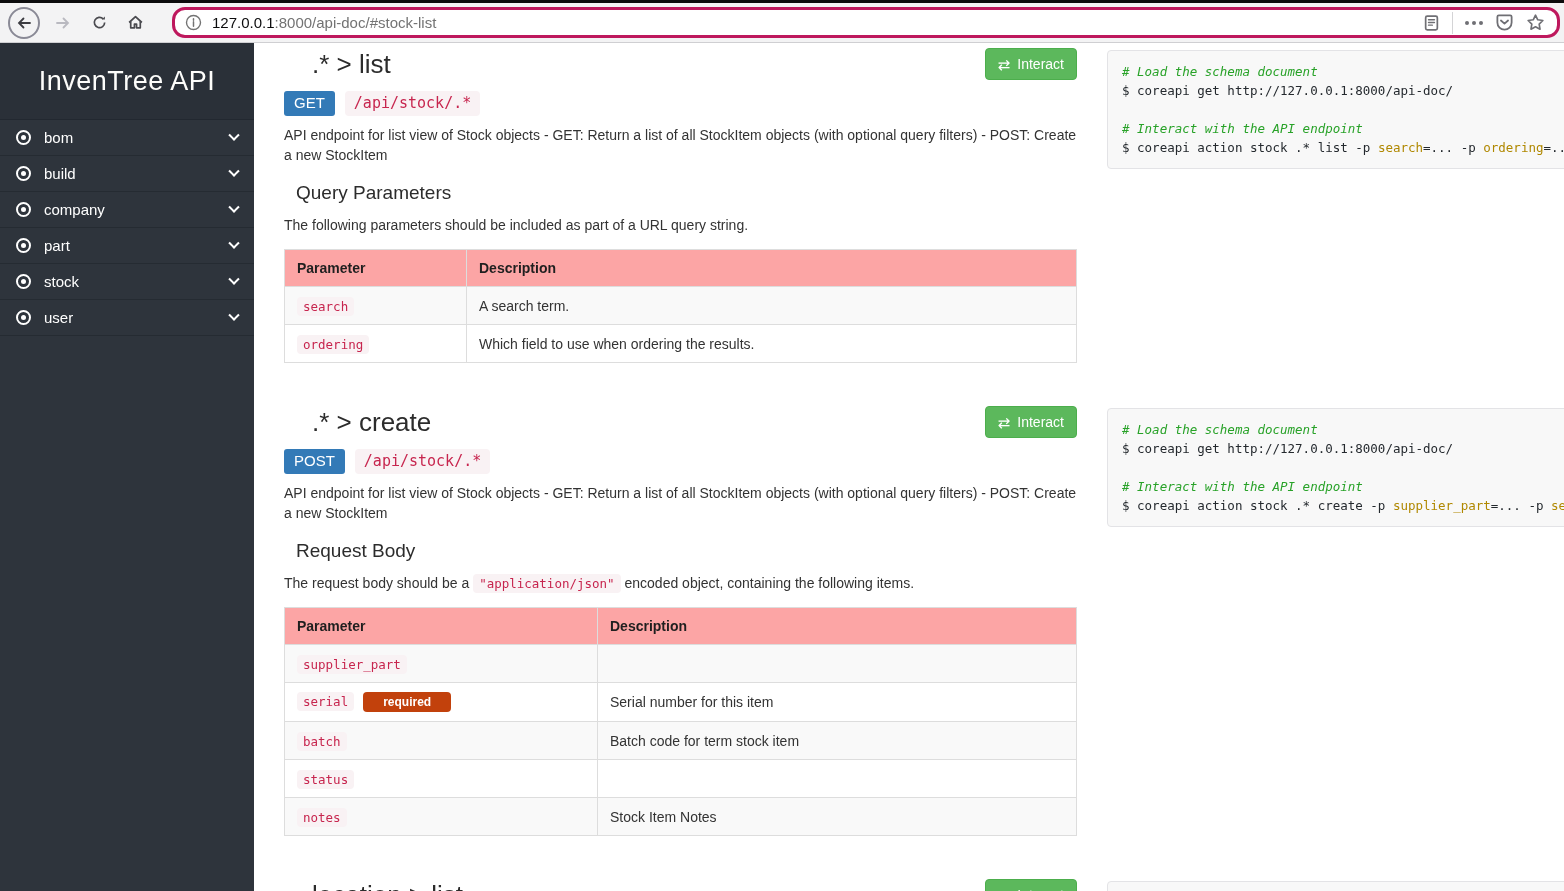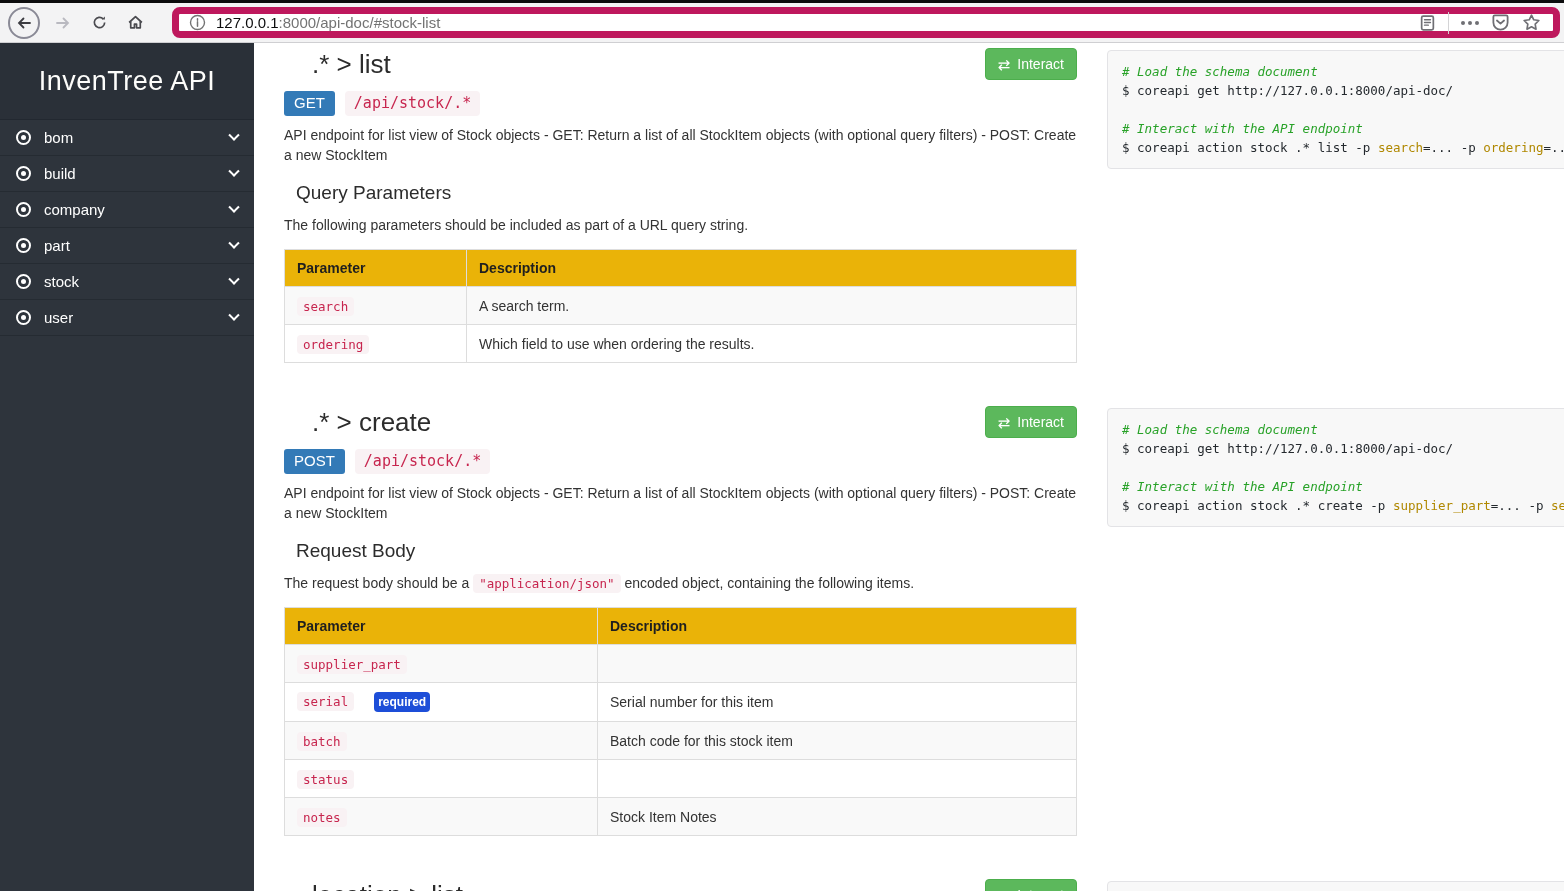--- a/index.html
+++ b/index.html
@@ -18,21 +18,21 @@
   .tabstrip { position:absolute; top:0; left:0; right:0; height:3px; background:#0c0c0d; }
   .nav-btns { display:flex; align-items:center; gap:10px; padding:0 10px 0 8px; }
   .circle-btn {
     width:32px; height:32px; border:2px solid #8a8a96; border-radius:50%;
     display:flex; align-items:center; justify-content:center; color:#3c3c41;
   }
   .flat-btn { width:26px; height:26px; display:flex; align-items:center; justify-content:center; color:#4a4a4f; }
   .fwd { color:#b9b9c0; }
   .urlbar {
     flex:1; height:31px; margin:0 4px 0 14px; background:#fff;
-    border:7px solid #be185d; border-radius:8px;
+    border:3px solid #be185d; border-radius:13px;
     display:flex; align-items:center; padding:0 8px 0 10px; min-width:0;
   }
   .url-text { font-size:15px; margin-left:10px; white-space:nowrap; overflow:hidden; flex:1; }
   .url-host { color:#0c0c0d; }
   .url-rest { color:#737373; }
   .urlbar-right { display:flex; align-items:center; gap:12px; padding-right:4px; }
   .vsep { width:1px; height:22px; background:#d4d4d6; }
   .dots { display:flex; gap:3px; }
   .dots i { width:4px; height:4px; background:#6f6f74; border-radius:50%; }
 
@@ -86,27 +86,27 @@
     background:#f9f2f4; padding:4px 9px; border-radius:4px; line-height:17px;
   }
   .desc { font-size:14px; line-height:20px; color:#333; margin:0 0 13px; }
   .body-heading { font-size:19px; font-weight:500; color:#2c2c2c; margin:17px 12px 11px; }
   .body-note { font-size:14px; color:#333; margin:0 0 13px; line-height:21px; }
   .inline-code, .param-code {
     font-family:"DejaVu Sans Mono", monospace; font-size:12.5px; color:#c7254e;
     background:#f9f2f4; padding:2px 6px; border-radius:4px;
   }
   .req-badge {
-    background:#1d4ed8; color:#fff; font-size:12px; font-weight:700;
-    padding:3px 4px; border-radius:4px; margin-left:20px; display:inline-block;
+    background:#c2410c; color:#fff; font-size:12px; font-weight:700;
+    padding:3px 20px; border-radius:4px; margin-left:9px; display:inline-block;
   }
 
   table.params { border-collapse:collapse; width:100%; font-size:14px; }
   table.params th, table.params td { border:1px solid #ddd; padding:9px 12px; text-align:left; }
-  table.params th { font-weight:700; color:#1f1f1f; padding:10px 12px; background:#eab308; }
+  table.params th { font-weight:700; color:#1f1f1f; padding:10px 12px; background:#fca5a5; }
   table.params tbody tr:nth-child(odd) { background:#f9f9f9; }
   table.params td { height:38px; color:#333; }
 
   .code-block {
     background:#f8f8f8; border:1px solid #e3e3e6; border-radius:4px;
     padding:11px 14px; font-family:"DejaVu Sans Mono", monospace;
     font-size:12.5px; line-height:19px; color:#24292e;
     white-space:pre; overflow:hidden;
   }
   .code-comment { color:#28a228; font-style:italic; }
@@ -299,21 +299,21 @@
               <tr>
                 <td><code class="param-code">supplier_part</code></td>
                 <td></td>
               </tr>
               <tr>
                 <td><code class="param-code">serial</code><span class="req-badge">required</span></td>
                 <td>Serial number for this item</td>
               </tr>
               <tr>
                 <td><code class="param-code">batch</code></td>
-                <td>Batch code for this stock item</td>
+                <td>Batch code for term stock item</td>
               </tr>
               <tr>
                 <td><code class="param-code">status</code></td>
                 <td></td>
               </tr>
               <tr>
                 <td><code class="param-code">notes</code></td>
                 <td>Stock Item Notes</td>
               </tr>
             </tbody>

